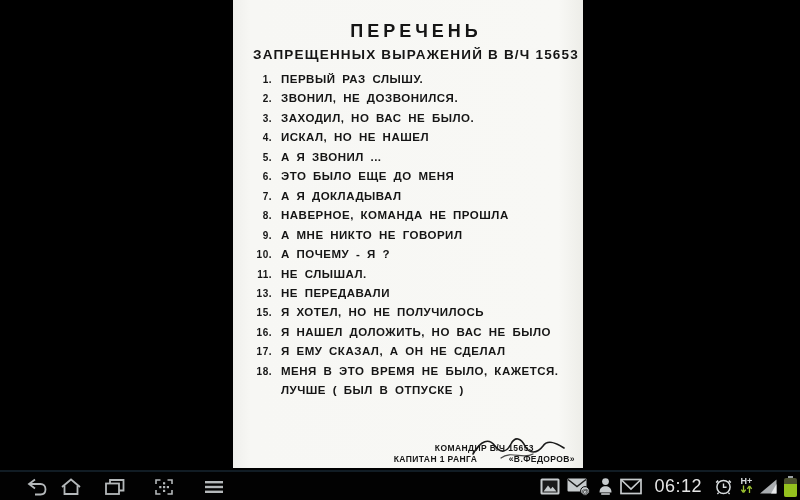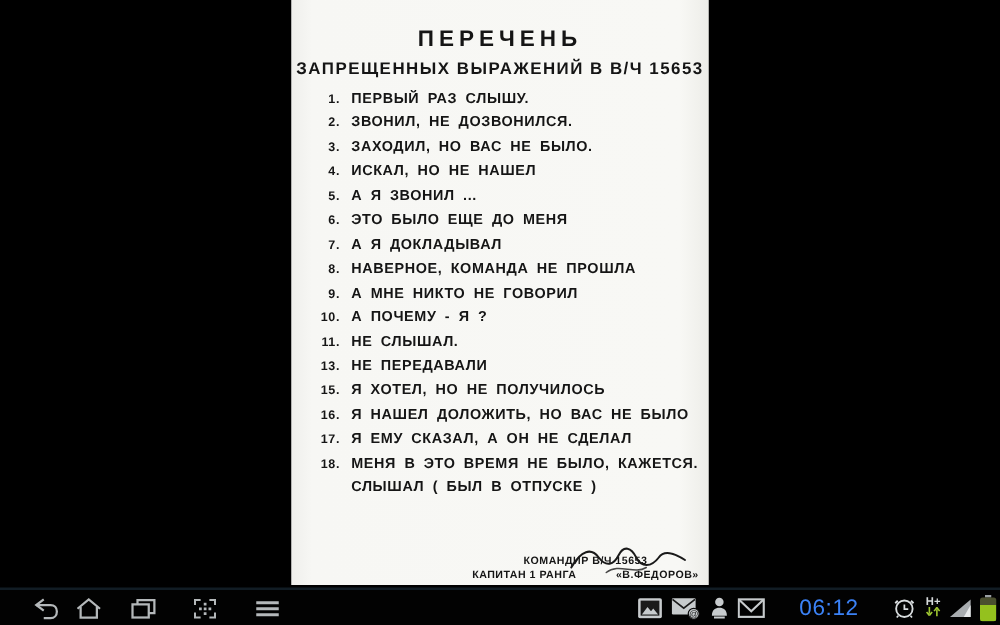--- a/index.html
+++ b/index.html
@@ -2,21 +2,21 @@
 <html><head>
 <meta charset="utf-8">
 <style>
   html,body{margin:0;padding:0;background:#000;}
   .screen{position:relative;width:800px;height:500px;background:#000;overflow:hidden;
           font-family:"Liberation Sans",sans-serif;}
 
   
   .page{position:absolute;left:233px;top:0;width:334px;height:468px;
         background:linear-gradient(90deg,#efefec 0%,#f7f7f4 5%,#f8f8f5 93%,#ededE8 100%);
-        color:#151515;}
+        color:#151515;padding-left:16px;}
   .doc-title1{margin-top:21px;text-align:center;font-size:18px;font-weight:bold;
               letter-spacing:4px;white-space:nowrap;}
   .doc-title2{margin-top:5px;text-align:center;font-size:13.5px;font-weight:bold;
               letter-spacing:1.2px;white-space:nowrap;}
   .doc-list{position:absolute;top:70px;left:22px;right:6px;margin:0;padding:0;list-style:none;}
   .doc-item{display:flex;line-height:19.45px;font-size:11.5px;font-weight:bold;
             letter-spacing:0.5px;word-spacing:3px;}
   .doc-item .num{flex:none;width:17px;text-align:right;margin-right:9px;font-size:10px;}
   .doc-item .txt{max-width:278px;}
   .signature{position:absolute;right:8px;bottom:3px;font-size:8.5px;font-weight:bold;
@@ -26,21 +26,21 @@
 
   
   .navbar{position:absolute;left:0;top:470px;width:800px;height:30px;background:#020202;
           border-top:2px solid #111c24;box-sizing:border-box;}
   .nav-ico{position:absolute;top:3px;width:26px;height:24px;display:flex;
            align-items:center;justify-content:center;}
   .nav-back{left:24px;} .nav-home{left:58px;} .nav-recents{left:102px;}
   .nav-screenshot{left:151px;} .nav-menu{left:201px;}
   .status-area{position:absolute;right:3px;top:0;height:28px;display:flex;
                align-items:center;gap:7px;}
-  .clock{font-size:18px;color:#3b82f6;letter-spacing:0.5px;margin:0 20px;}
+  .clock{font-size:18px;color:#e5e5e5;letter-spacing:0.5px;margin:0 5px;}
   .network{display:flex;flex-direction:column;align-items:center;line-height:7px;}
   .network .hplus{font-size:9px;font-weight:bold;color:#d6dadc;}
   .batt{position:relative;width:13px;height:21px;}
   .batt .tip{position:absolute;left:4px;top:0;width:5px;height:2px;background:#9aa0a3;}
   .batt .body{position:absolute;left:0;top:2px;width:13px;height:19px;border-radius:2px;
               background:#4a4f2e;overflow:hidden;}
   .batt .chg{position:absolute;left:0;bottom:0;width:13px;height:13px;background:#94c11e;}
 </style>
 </head>
 <body>
@@ -107,21 +107,21 @@
         <li class="doc-item">
           <span class="num">16.</span>
           <span class="txt">Я НАШЕЛ ДОЛОЖИТЬ, НО ВАС НЕ БЫЛО</span>
         </li>
         <li class="doc-item">
           <span class="num">17.</span>
           <span class="txt">Я ЕМУ СКАЗАЛ, А ОН НЕ СДЕЛАЛ</span>
         </li>
         <li class="doc-item">
           <span class="num">18.</span>
-          <span class="txt">МЕНЯ В ЭТО ВРЕМЯ НЕ БЫЛО, КАЖЕТСЯ. СЛЫШАЛ ( БЫЛ В ОТПУСКЕ )</span>
+          <span class="txt">МЕНЯ В ЭТО ВРЕМЯ НЕ БЫЛО, КАЖЕТСЯ. ЛУЧШЕ ( БЫЛ В ОТПУСКЕ )</span>
         </li>
       </ol>
 
     <div class="signature">
       <div class="sig-row">КОМАНДИР  В/Ч 15653</div>
       <div class="sig-row">
         <span>КАПИТАН 1 РАНГА</span>
         <span style="display:inline-block;width:26px;"></span>
         <span>«В.ФЕДОРОВ»</span>
       </div>

